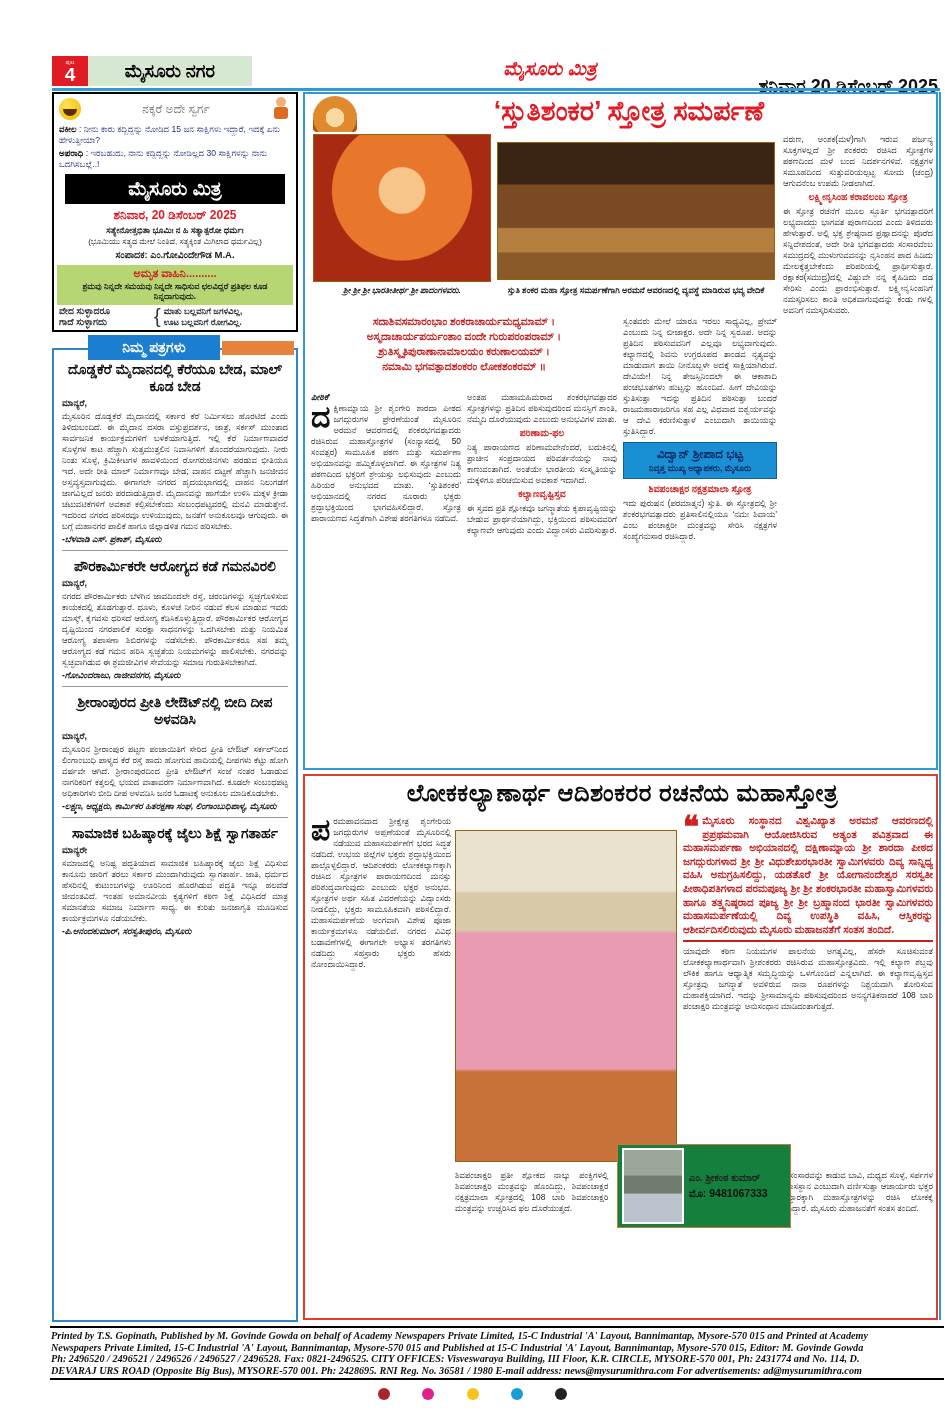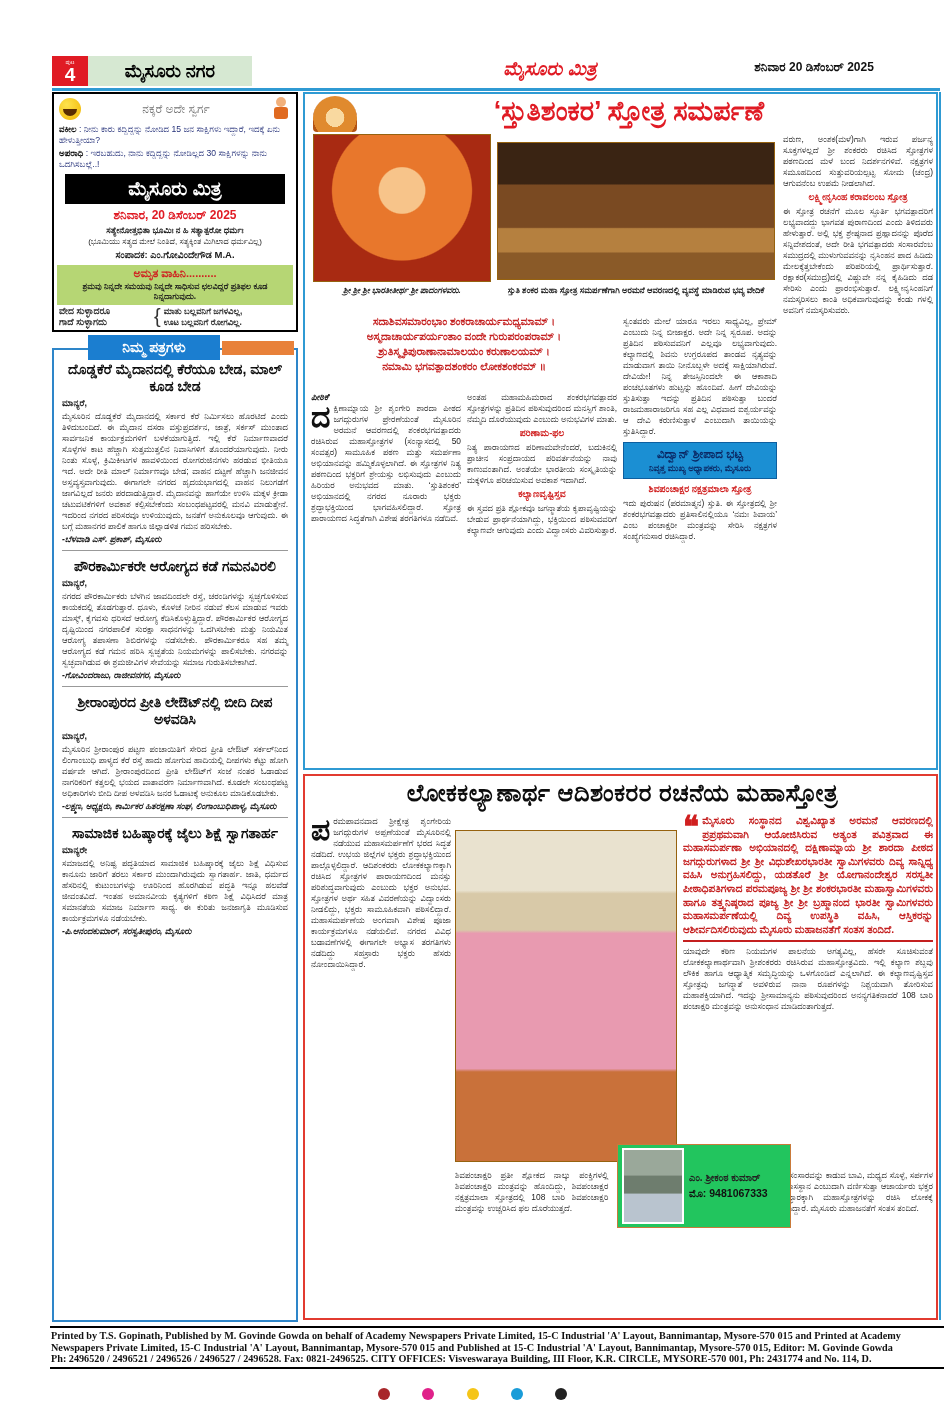--- a/index.html
+++ b/index.html
@@ -26,21 +26,21 @@
 <div id="page">
 
   <div class="abs" style="left:52px;top:56px;width:200px;height:30px;background:#d6e8d2;display:flex;align-items:center">
     <div style="width:36px;height:30px;background:#e01b24;color:#fff;display:flex;flex-direction:column;align-items:center;justify-content:center">
       <span style="font-size:6px;line-height:6px">ಪುಟ</span>
       <span style="font-size:19px;line-height:19px;font-weight:bold">4</span>
     </div>
     <div style="flex:1;text-align:center;font-size:18px;font-weight:bold;color:#000000">ಮೈಸೂರು ನಗರ</div>
   </div>
   <div class="abs" style="left:440px;top:58px;width:220px;text-align:center;color:#e01b24;font-weight:bold;font-size:19px;font-style:italic">ಮೈಸೂರು ಮಿತ್ರ</div>
-  <div class="abs" style="left:690px;top:60px;width:248px;text-align:center;font-size:12px;font-weight:bold;color:#111">ಶನಿವಾರ 20 ಡಿಸೆಂಬರ್ 2025</div>
+  <div class="abs" style="left:690px;top:76px;width:248px;text-align:right;font-size:18px;font-weight:bold;color:#111">ಶನಿವಾರ 20 ಡಿಸೆಂಬರ್ 2025</div>
   <div class="abs vline" style="left:52px;top:88px;width:888px;height:3px"></div>
   <div class="abs vline" style="left:939px;top:92px;width:2px;height:1228px"></div>
 
   <div class="abs" style="left:52px;top:92px;width:246px;height:240px;border:2px solid #000;box-sizing:border-box;padding:3px 5px;background:#fff">
     <div style="display:flex;align-items:center;justify-content:space-between">
       <span style="width:22px;height:22px;border-radius:50%;background:radial-gradient(circle at 35% 30%,#ffe34d,#f0b400);position:relative;display:inline-block">
         <span style="position:absolute;left:4px;top:11px;width:14px;height:7px;background:#5a2d00;border-radius:0 0 10px 10px"></span>
       </span>
       <span style="color:#737373;font-weight:normal;font-size:12px">ನಕ್ಕರೆ ಅದೇ ಸ್ವರ್ಗ</span>
       <span style="width:20px;height:24px;display:inline-block;position:relative">
@@ -174,33 +174,34 @@
       <div style="border-top:2.5px solid #c41f1f;margin:4px 0"></div>
       <div class="small">ಯಾವುದೇ ಕಠಿಣ ನಿಯಮಗಳ ಪಾಲನೆಯ ಅಗತ್ಯವಿಲ್ಲ, ಹೆಸರೇ ಸೂಚಿಸುವಂತೆ ಲೋಕಕಲ್ಯಾಣಾರ್ಥವಾಗಿ ಶ್ರೀಶಂಕರರು ರಚಿಸಿರುವ ಮಹಾಸ್ತೋತ್ರವಿದು. ಇಲ್ಲಿ ಕಲ್ಯಾಣ ಶಬ್ದವು ಲೌಕಿಕ ಹಾಗೂ ಆಧ್ಯಾತ್ಮಿಕ ಸಮೃದ್ಧಿಯನ್ನು ಒಳಗೊಂಡಿದೆ ಎನ್ನಲಾಗಿದೆ. ಈ ಕಲ್ಯಾಣವೃಷ್ಟಿಸ್ತವ ಸ್ತೋತ್ರವು ಜಗನ್ಮಾತೆ ಅವಳಿರುವ ನಾನಾ ರೂಪಗಳನ್ನು ನಿಶ್ಚಯವಾಗಿ ತೋರಿಸುವ ಮಹಾಶಕ್ತಿಯಾಗಿದೆ. ಇದನ್ನು ಶ್ರೀಸಾಮಾನ್ಯನು ಪಠಿಸುವುದರಿಂದ ಅನನ್ಯಗತಿಕನಾದರೆ 108 ಬಾರಿ ಪಂಚಾಕ್ಷರಿ ಮಂತ್ರವನ್ನು ಅನುಸಂಧಾನ ಮಾಡಿದಂತಾಗುತ್ತದೆ.</div>
     </div>
 
     <div class="abs" style="left:150px;top:394px;width:478px;height:146px;column-count:3;column-gap:9px;overflow:hidden">
       <div class="small">ಶಿವಪಂಚಾಕ್ಷರಿ ಪ್ರತೀ ಶ್ಲೋಕದ ನಾಲ್ಕು ಪಂಕ್ತಿಗಳಲ್ಲಿ ಶಿವಪಂಚಾಕ್ಷರಿ ಮಂತ್ರವನ್ನು ಹೊಂದಿದ್ದು, ಶಿವಪಂಚಾಕ್ಷರ ನಕ್ಷತ್ರಮಾಲಾ ಸ್ತೋತ್ರದಲ್ಲಿ 108 ಬಾರಿ ಶಿವಪಂಚಾಕ್ಷರಿ ಮಂತ್ರವನ್ನು ಉಚ್ಚರಿಸಿದ ಫಲ ದೊರೆಯುತ್ತದೆ.</div>
       <div class="small" style="margin-top:4px">ಸ್ತೋತ್ರದಲ್ಲಿ 108 ಬಾರಿ ಶಿವಪಂಚಾಕ್ಷರಿ ಮಂತ್ರವನ್ನು ಸೇರಿಸಿ ಆಚಾರ್ಯರು ರಚಿಸಿರುವುದು ವಿಶೇಷ. ಲಕ್ಷ್ಮೀನೃಸಿಂಹ ಕರಾವಲಂಬ ಸ್ತೋತ್ರವನ್ನು ಪಠಿಸುವುದರಿಂದ ಸಂಸಾರ ಬಂಧನದಿಂದ ಮುಕ್ತಿ ದೊರೆಯುವುದು ಎಂದು ಹೇಳಲಾಗಿದೆ.</div>
       <div class="small" style="margin-top:4px">ಈ ಸಂಸಾರವನ್ನು ಕಾಡುವ ಬಾವಿ, ಮಧ್ಯದ ಸೊಳ್ಳೆ, ಸರ್ಪಗಳ ಆವಾಸಸ್ಥಾನ ಎಂಬುದಾಗಿ ವರ್ಣಿಸುತ್ತಾ ಆಚಾರ್ಯರು ಭಕ್ತರ ಉದ್ಧಾರಕ್ಕಾಗಿ ಮಹಾಸ್ತೋತ್ರಗಳನ್ನು ರಚಿಸಿ ಲೋಕಕ್ಕೆ ನೀಡಿದ್ದಾರೆ. ಮೈಸೂರು ಮಹಾಜನತೆಗೆ ಸಂತಸ ತಂದಿದೆ.</div>
     </div>
 
-    <div class="abs" style="left:312px;top:368px;width:174px;height:84px;background:#22c55e;border:1px solid #c97a3a;box-sizing:border-box;display:flex;align-items:center;padding:4px">
+    <div class="abs" style="left:312px;top:368px;width:174px;height:84px;background:#15803d;border:1px solid #c97a3a;box-sizing:border-box;display:flex;align-items:center;padding:4px">
       <div style="width:58px;height:72px;background:linear-gradient(#9aa89a 0 35%,#6e7d6e 36% 60%,#b9c4cf 61%);border:2px solid #fff"></div>
       <div style="flex:1;padding-left:5px">
         <div style="font-size:10px;font-weight:bold;color:#222">ಎಂ. ಶ್ರೀಕಂಠ ಕುಮಾರ್</div>
         <div style="font-size:10.5px;font-weight:bold;color:#111;margin-top:3px">ಮೊ: 9481067333</div>
       </div>
     </div>
   </div>
 
-  <div class="abs" style="left:50px;top:1326px;width:892px;border-top:2px solid #000;border-bottom:2px solid #000;padding:2px 1px;font-family:'Liberation Serif',serif;font-weight:bold;font-size:10.2px;line-height:11.6px;color:#111;text-align:justify">
+  <div class="abs" style="left:50px;top:1326px;width:892px;border-top:2px solid #000;border-bottom:2px solid #000;padding:2px 1px;font-family:'Liberation Serif',serif;font-style:italic;font-weight:bold;font-size:10.2px;line-height:11.6px;color:#111;text-align:justify">
     <div>Printed by T.S. Gopinath, Published by M. Govinde Gowda on behalf of Academy Newspapers Private Limited, 15-C Industrial 'A' Layout, Bannimantap, Mysore-570 015 and Printed at Academy</div>
     <div>Newspapers Private Limited, 15-C Industrial 'A' Layout, Bannimantap, Mysore-570 015 and Published at 15-C Industrial 'A' Layout, Bannimantap, Mysore-570 015, Editor: M. Govinde Gowda</div>
     <div>Ph: 2496520 / 2496521 / 2496526 / 2496527 / 2496528. Fax: 0821-2496525. CITY OFFICES: Visveswaraya Building, III Floor, K.R. CIRCLE, MYSORE-570 001, Ph: 2431774 and No. 114, D.</div>
+    <div>DEVARAJ URS ROAD (Opposite Big Bus), MYSORE-570 001. Ph: 2428695. RNI Reg. No. 36581 / 1980 E-mail address: news@mysurumithra.com For advertisements: ad@mysurumithra.com</div>
   </div>
 
   <div class="abs ctr" style="left:0;top:1386px;width:945px">
     <span style="display:inline-block;width:12px;height:12px;border-radius:50%;background:#a8262a;margin:0 14px"></span>
     <span style="display:inline-block;width:12px;height:12px;border-radius:50%;background:#e0218a;margin:0 14px"></span>
     <span style="display:inline-block;width:12px;height:12px;border-radius:50%;background:#f5c518;margin:0 14px"></span>
     <span style="display:inline-block;width:12px;height:12px;border-radius:50%;background:#1a9cd8;margin:0 14px"></span>
     <span style="display:inline-block;width:12px;height:12px;border-radius:50%;background:#222;margin:0 14px"></span>
   </div>
 

